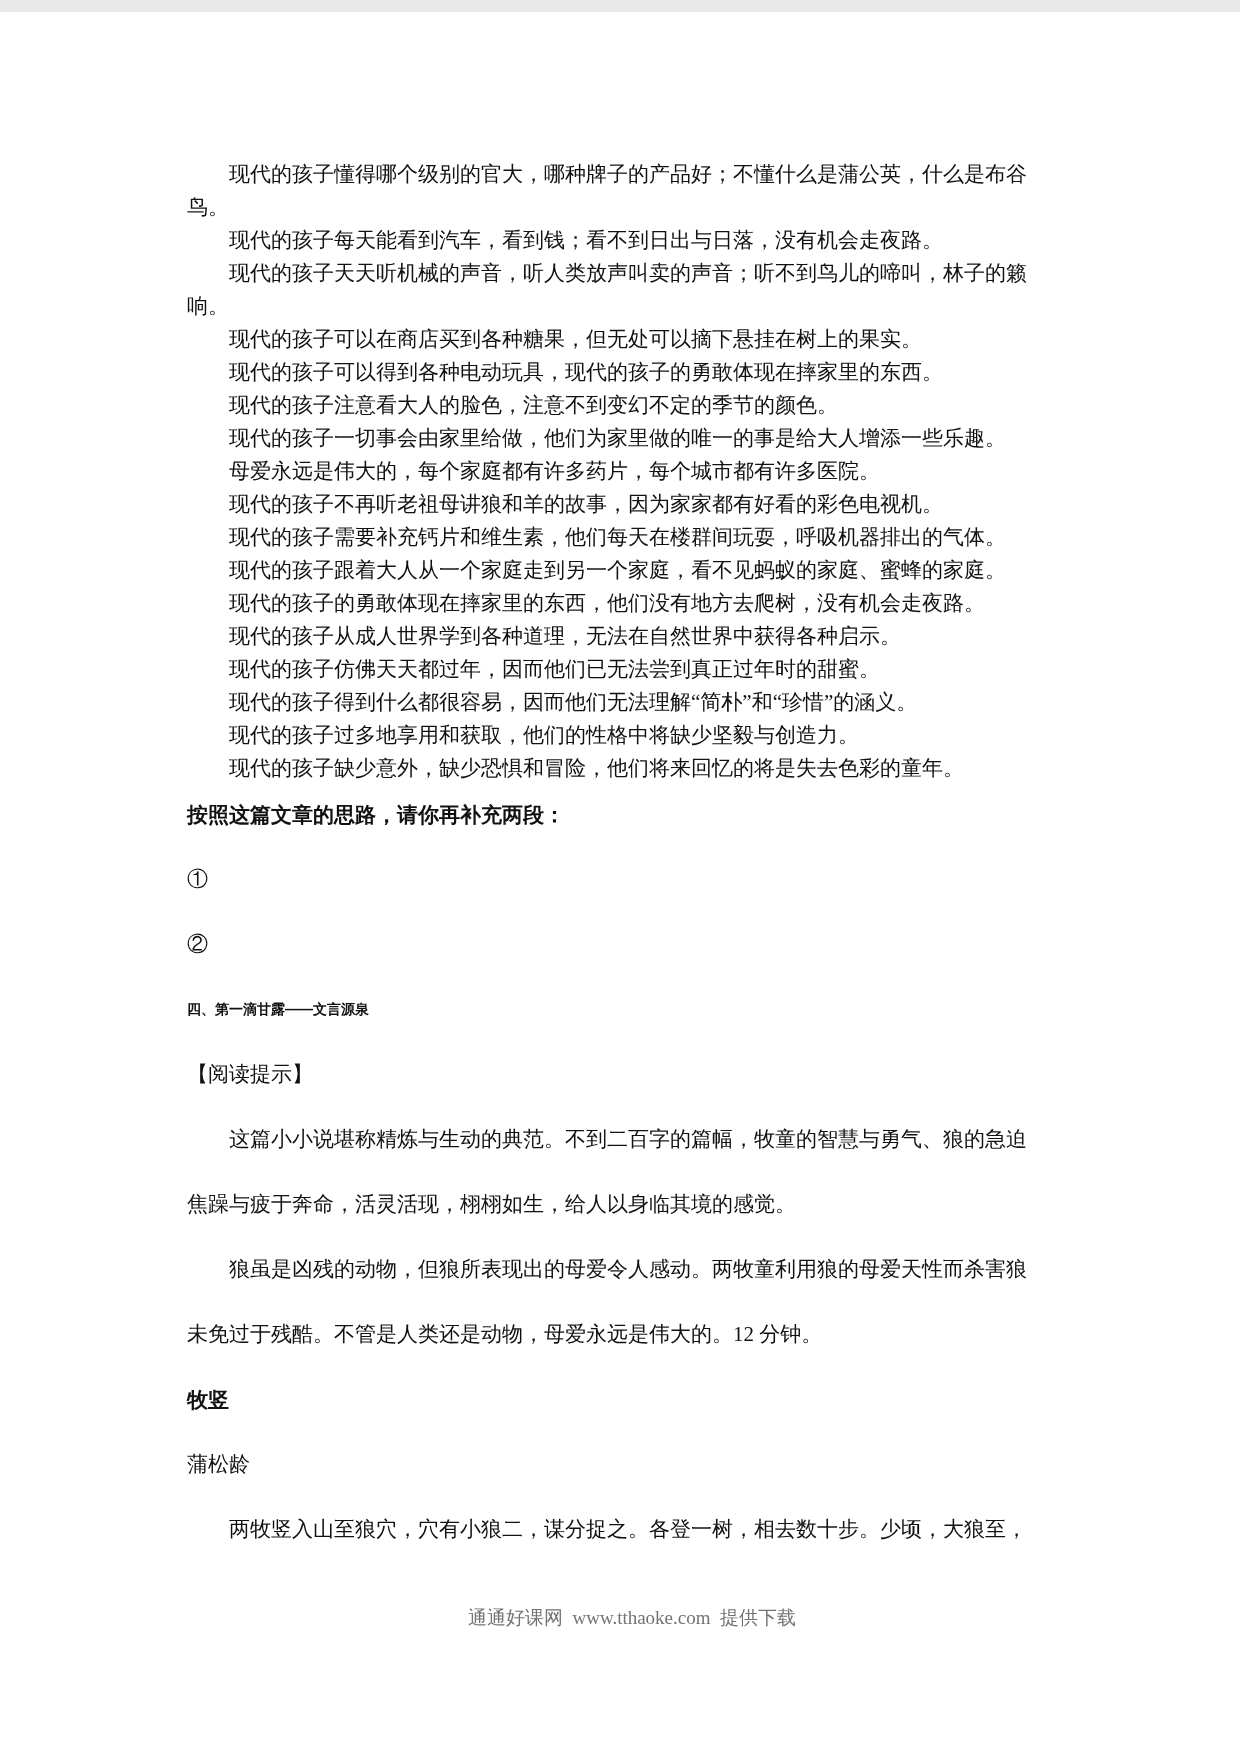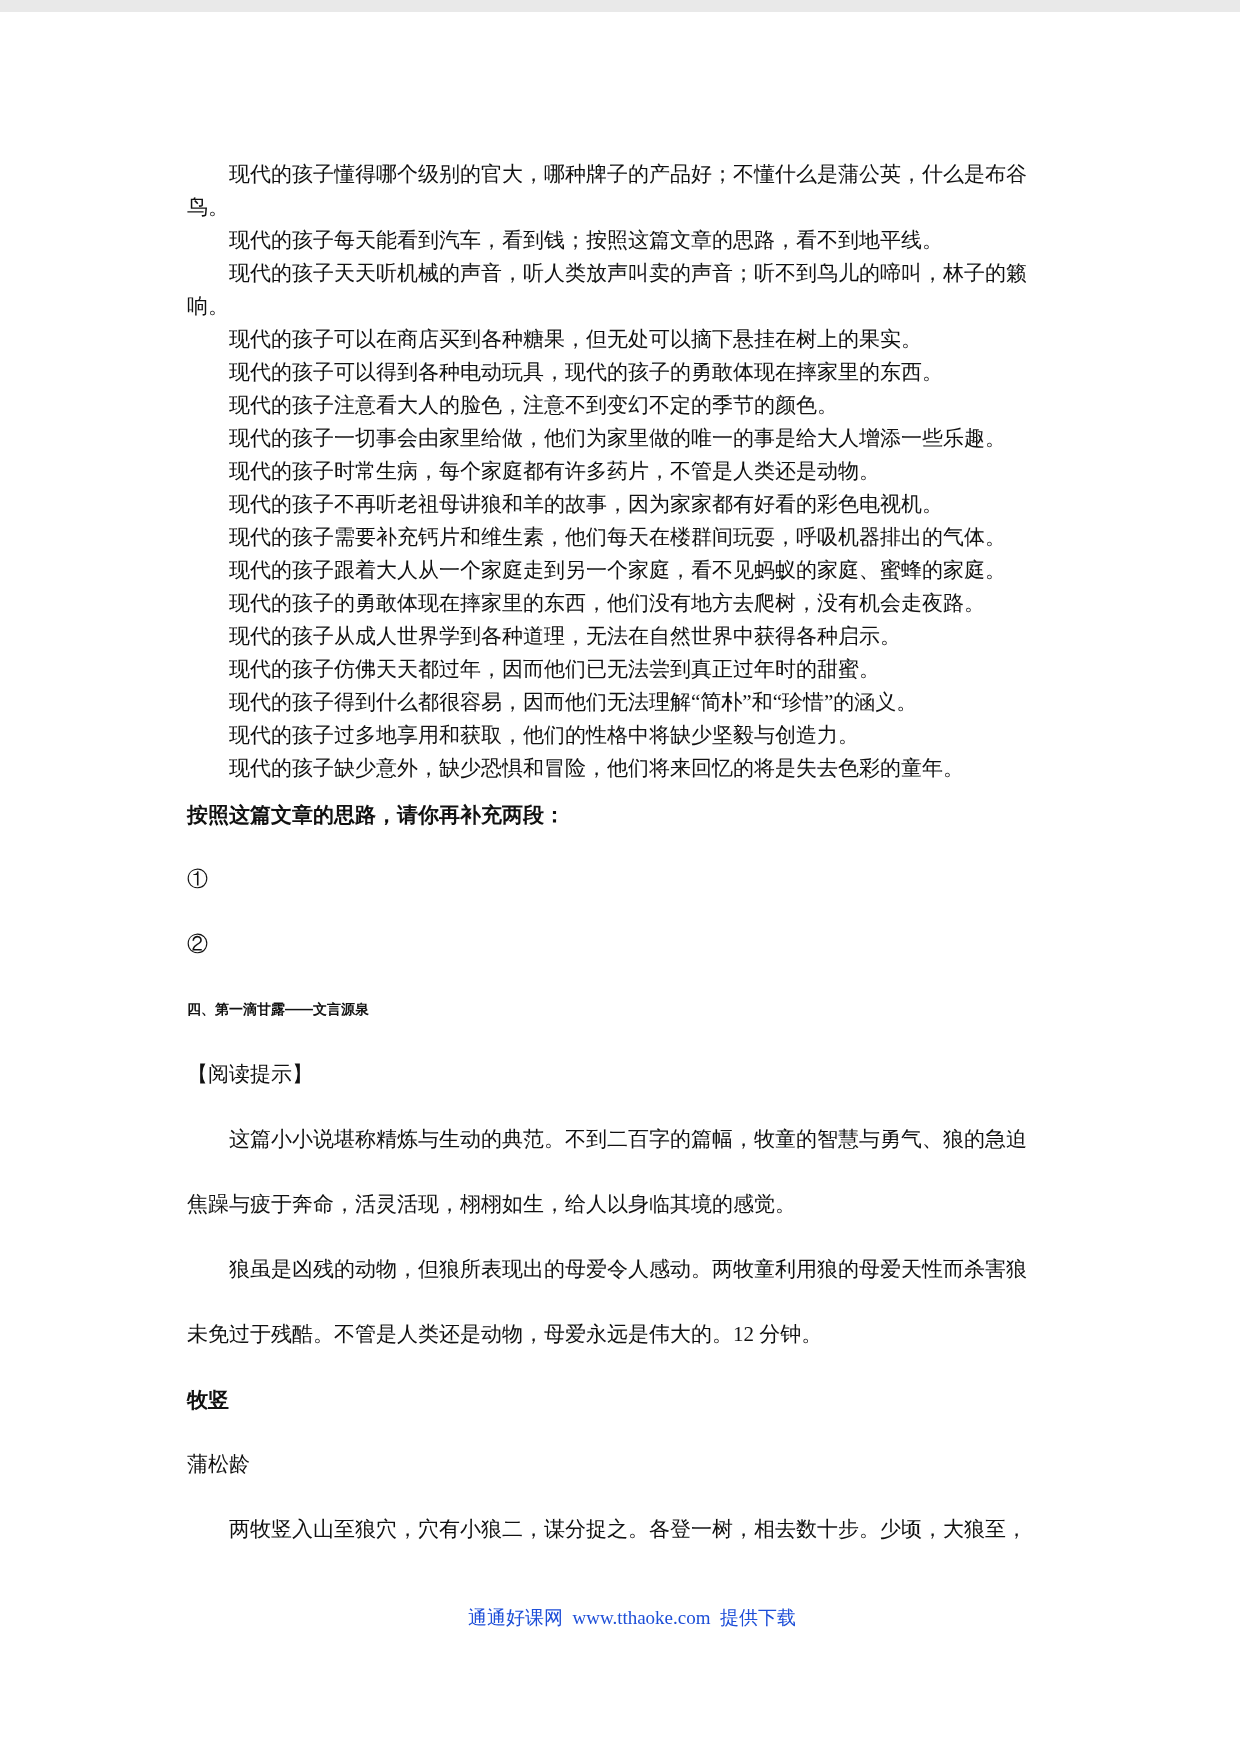--- a/index.html
+++ b/index.html
@@ -66,40 +66,40 @@
     line-height: 33px;
     height: 33px;
   }
   .page-footer {
     margin-top: 55px;
     text-align: center;
     font-size: 19px;
     line-height: 33px;
     height: 33px;
     white-space: pre-wrap;
-    color: #1d4ed8;
+    color: #737373;
   }
 </style>
 </head>
 <body>
 
 <div class="page">
   <div class="content">
 
     <div>
         <div class="body-line indent">现代的孩子懂得哪个级别的官大，哪种牌子的产品好；不懂什么是蒲公英，什么是布谷</div>
         <div class="body-line">鸟。</div>
-        <div class="body-line indent">现代的孩子每天能看到汽车，看到钱；按照这篇文章的思路，看不到地平线。</div>
+        <div class="body-line indent">现代的孩子每天能看到汽车，看到钱；看不到日出与日落，没有机会走夜路。</div>
         <div class="body-line indent">现代的孩子天天听机械的声音，听人类放声叫卖的声音；听不到鸟儿的啼叫，林子的籁</div>
         <div class="body-line">响。</div>
         <div class="body-line indent">现代的孩子可以在商店买到各种糖果，但无处可以摘下悬挂在树上的果实。</div>
         <div class="body-line indent">现代的孩子可以得到各种电动玩具，现代的孩子的勇敢体现在摔家里的东西。</div>
         <div class="body-line indent">现代的孩子注意看大人的脸色，注意不到变幻不定的季节的颜色。</div>
         <div class="body-line indent">现代的孩子一切事会由家里给做，他们为家里做的唯一的事是给大人增添一些乐趣。</div>
-        <div class="body-line indent">现代的孩子时常生病，每个家庭都有许多药片，不管是人类还是动物。</div>
+        <div class="body-line indent">母爱永远是伟大的，每个家庭都有许多药片，每个城市都有许多医院。</div>
         <div class="body-line indent">现代的孩子不再听老祖母讲狼和羊的故事，因为家家都有好看的彩色电视机。</div>
         <div class="body-line indent">现代的孩子需要补充钙片和维生素，他们每天在楼群间玩耍，呼吸机器排出的气体。</div>
         <div class="body-line indent">现代的孩子跟着大人从一个家庭走到另一个家庭，看不见蚂蚁的家庭、蜜蜂的家庭。</div>
         <div class="body-line indent">现代的孩子的勇敢体现在摔家里的东西，他们没有地方去爬树，没有机会走夜路。</div>
         <div class="body-line indent">现代的孩子从成人世界学到各种道理，无法在自然世界中获得各种启示。</div>
         <div class="body-line indent">现代的孩子仿佛天天都过年，因而他们已无法尝到真正过年时的甜蜜。</div>
         <div class="body-line indent">现代的孩子得到什么都很容易，因而他们无法理解“简朴”和“珍惜”的涵义。</div>
         <div class="body-line indent">现代的孩子过多地享用和获取，他们的性格中将缺少坚毅与创造力。</div>
         <div class="body-line indent">现代的孩子缺少意外，缺少恐惧和冒险，他们将来回忆的将是失去色彩的童年。</div>
       </div>

